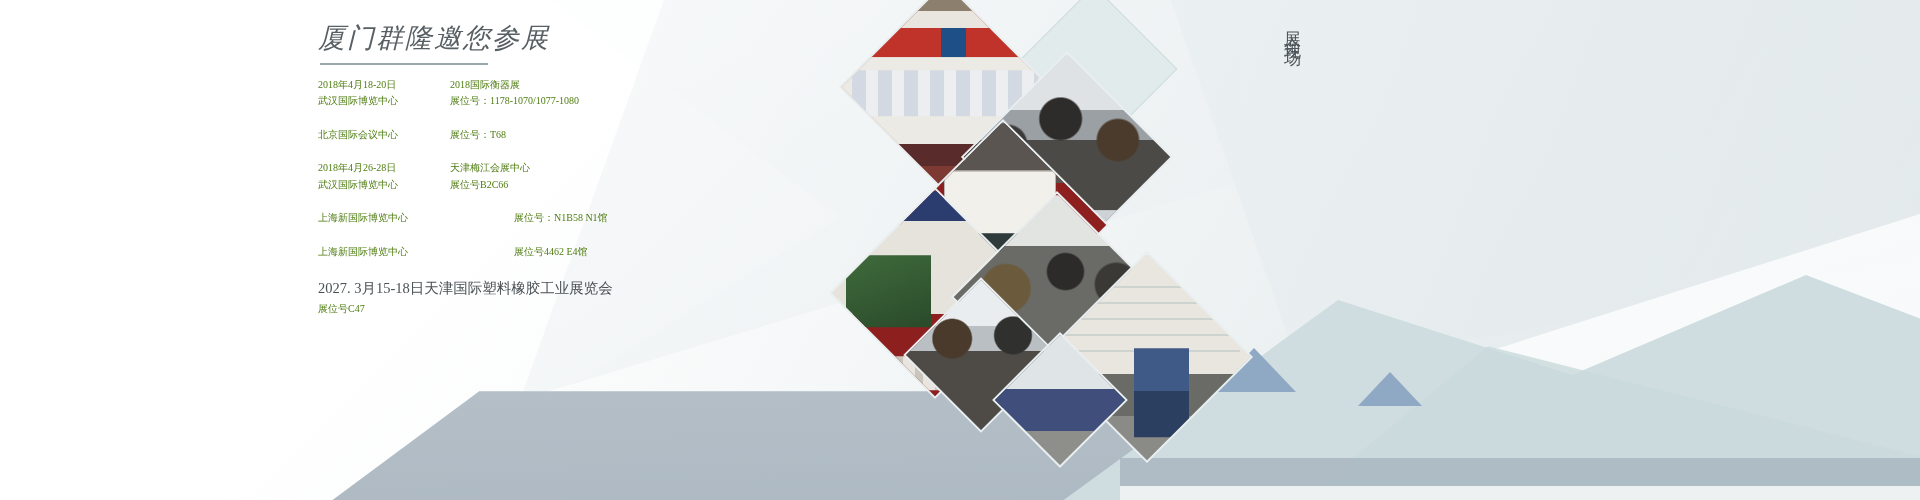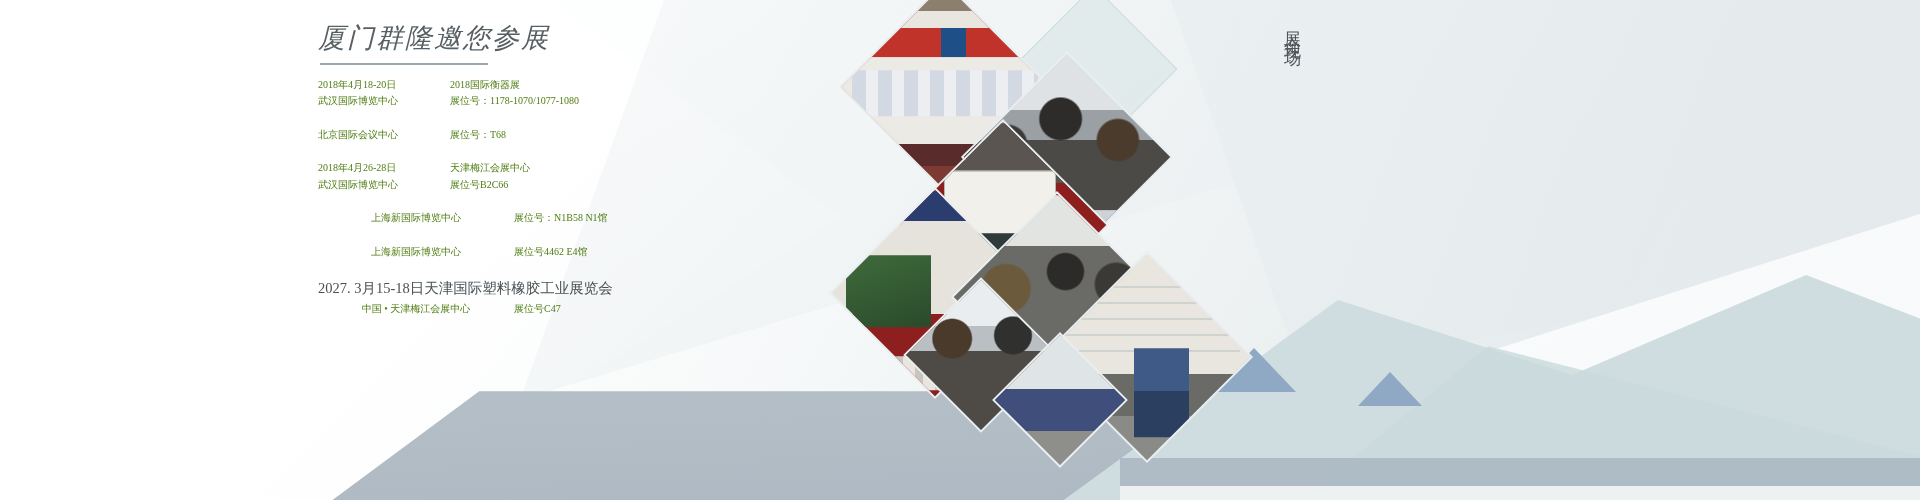--- a/index.html
+++ b/index.html
@@ -89,21 +89,21 @@
   }
   .rule { width:168px; height:2px; background:#9aa7ae; margin:7px 0 12px 2px; }
 
   .ev { margin-bottom:17px; }
   .ev-line { display:flex; align-items:baseline; font-size:10px; color:#4d7c0f; line-height:1.65; white-space:nowrap; }
   .ev-date { width:132px; flex:0 0 132px; }
   .ev-name { }
   .ev-venue { width:132px; flex:0 0 132px; }
   .ev-booth { }
   .ev-single { font-size:14.5px; color:#4a5155; line-height:1.65; white-space:nowrap; }
-  .ev-venue-wide { width:196px; flex:0 0 196px;text-align:center; }
+  .ev-venue-wide { width:196px; flex:0 0 196px; }
 
   
   .collage { position:absolute; left:840px; top:0; width:420px; height:500px; }
   .dia {
     position:absolute; width:150px; height:150px;
     transform:rotate(45deg);
     overflow:hidden;
     border:2px solid #e9eef0;
   }
   .dia > .inner {
@@ -279,21 +279,20 @@
   <div class="ev">
     <div class="ev-line">
       <span class="ev-venue-wide">上海新国际博览中心</span>
       <span class="ev-booth">展位号4462 E4馆</span>
     </div>
   </div>
 
   <div class="ev">
     <div class="ev-single">2027. 3月15-18日天津国际塑料橡胶工业展览会</div>
     <div class="ev-line">
-      <span class="ev-venue-wide">中国 • 天津梅江会展中心</span>
       <span class="ev-booth">展位号C47</span>
     </div>
   </div>
 
 </div>
 
 <div class="collage">
 
   <div class="label-dia" style="left:195px; top:10px;"></div>
 

